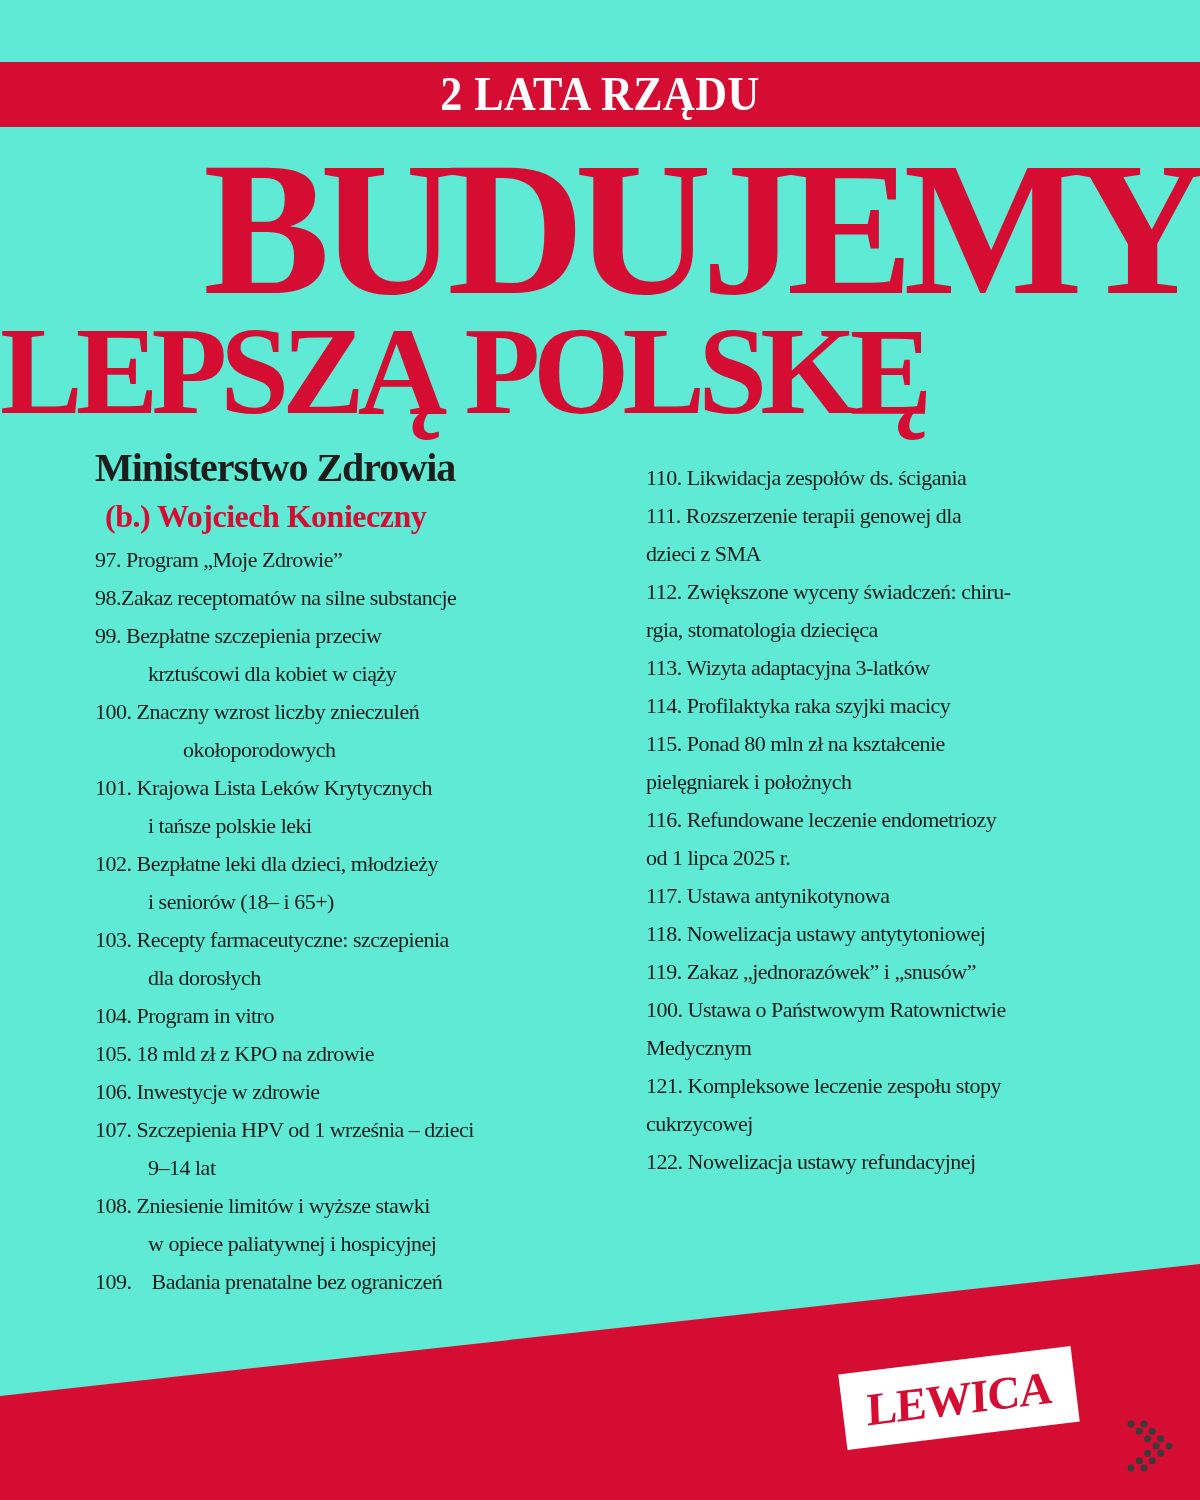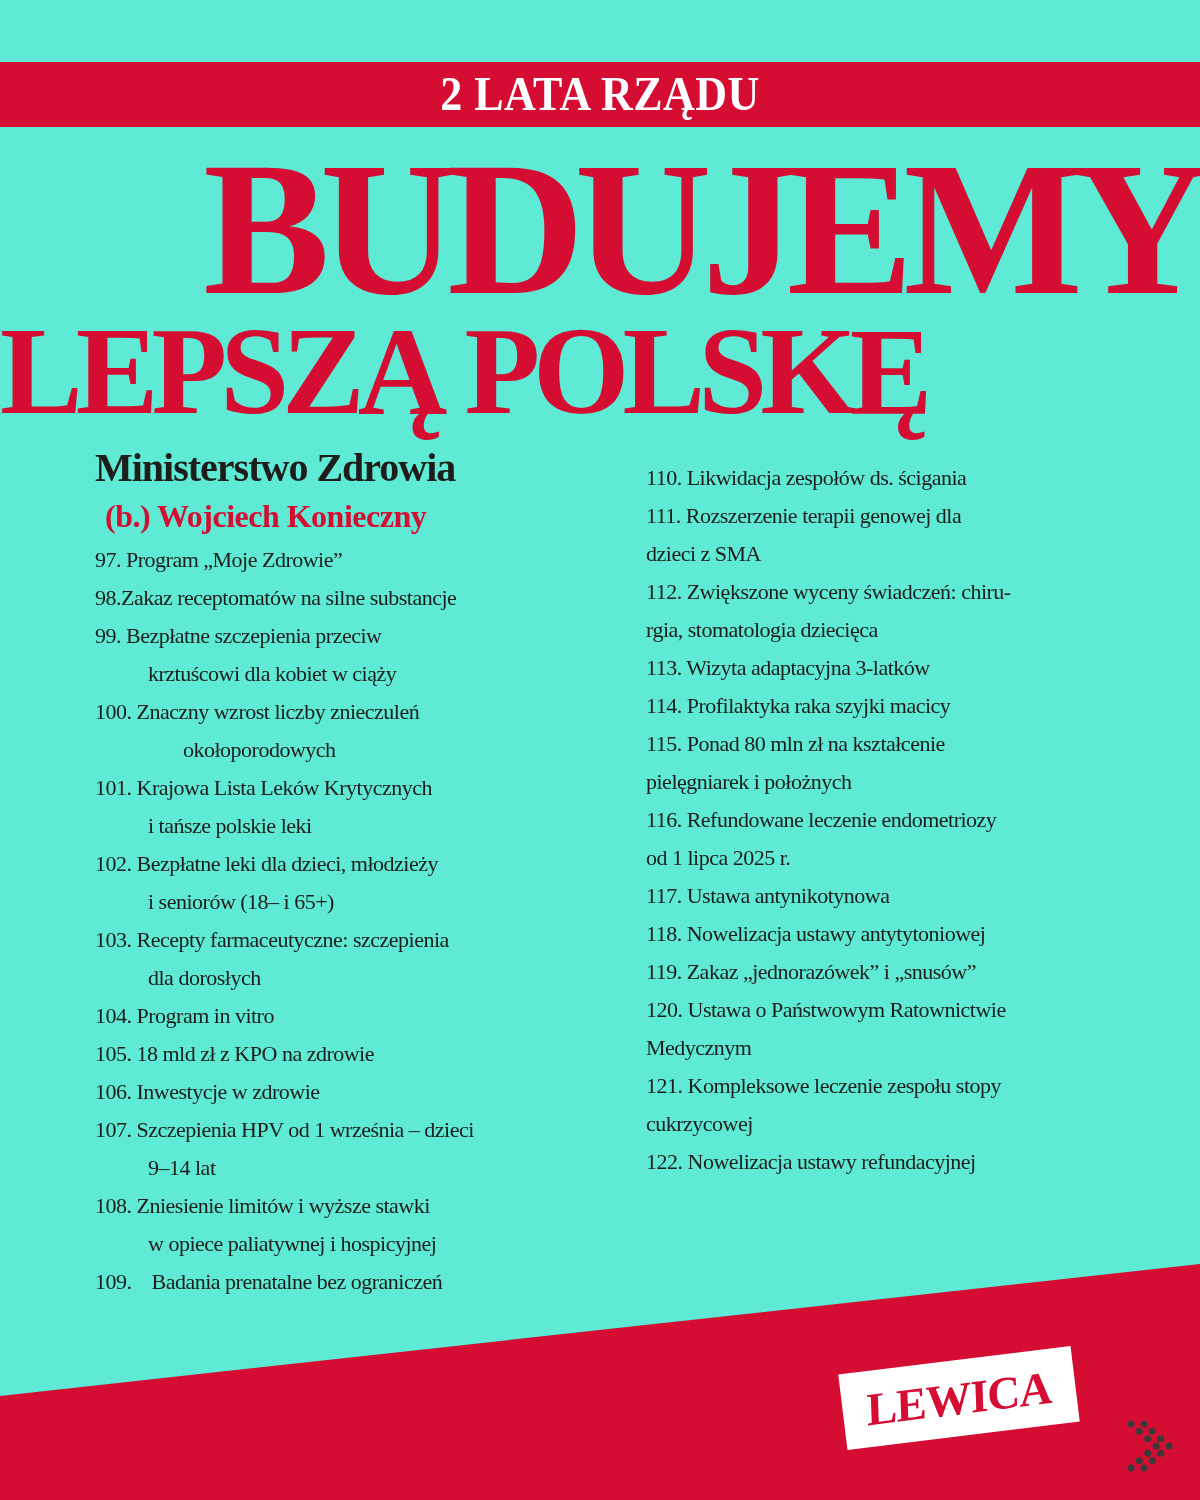--- a/index.html
+++ b/index.html
@@ -225,21 +225,21 @@
       </li>
     <li>
         <span class="ln ln1">118. Nowelizacja ustawy antytytoniowej</span>
         <span class="ln ln2"></span>
       </li>
     <li>
         <span class="ln ln1">119. Zakaz „jednorazówek” i „snusów”</span>
         <span class="ln ln2"></span>
       </li>
     <li>
-        <span class="ln ln1">120. Ustawa o Państwowym Ratownictwie</span>
+        <span class="ln ln1">100. Ustawa o Państwowym Ratownictwie</span>
         <span class="ln ln2">Medycznym</span>
       </li>
     <li>
         <span class="ln ln1">121. Kompleksowe leczenie zespołu stopy</span>
         <span class="ln ln2">cukrzycowej</span>
       </li>
     <li>
         <span class="ln ln1">122. Nowelizacja ustawy refundacyjnej</span>
         <span class="ln ln2"></span>
       </li>

